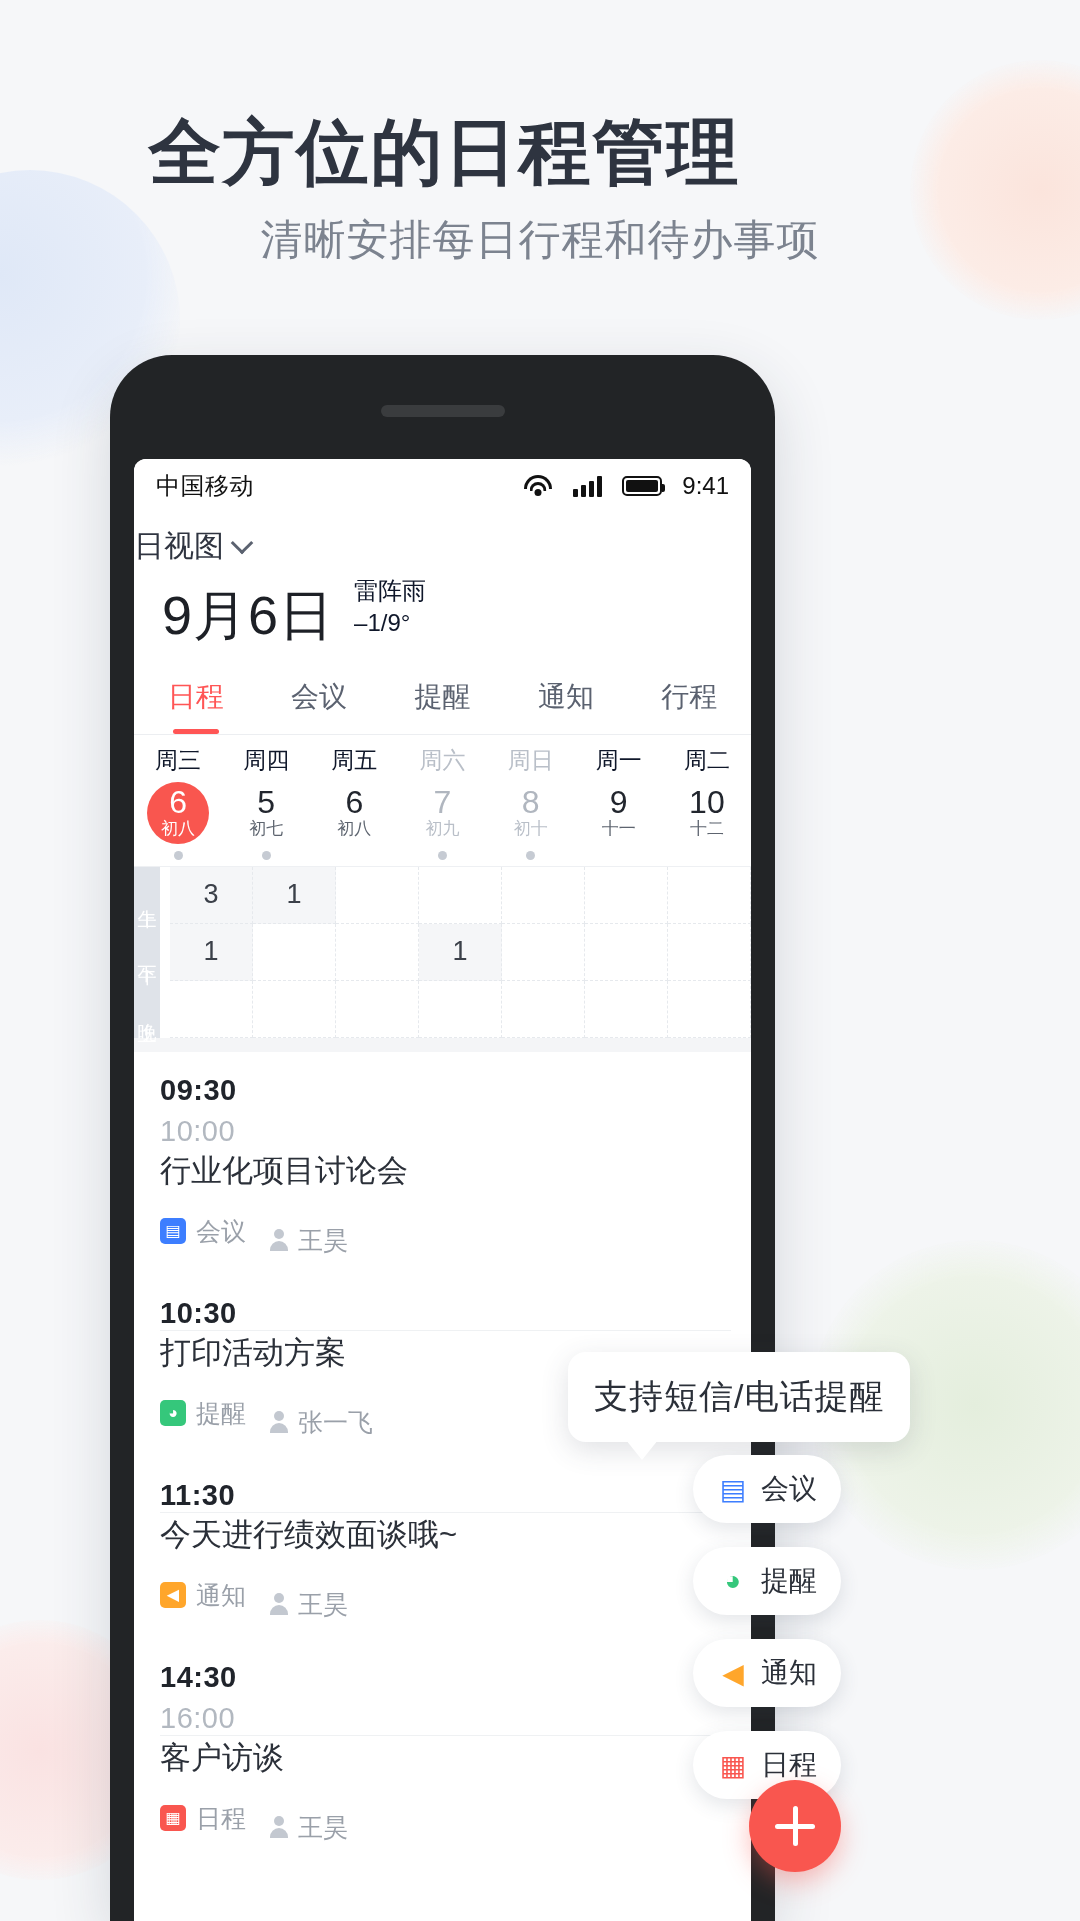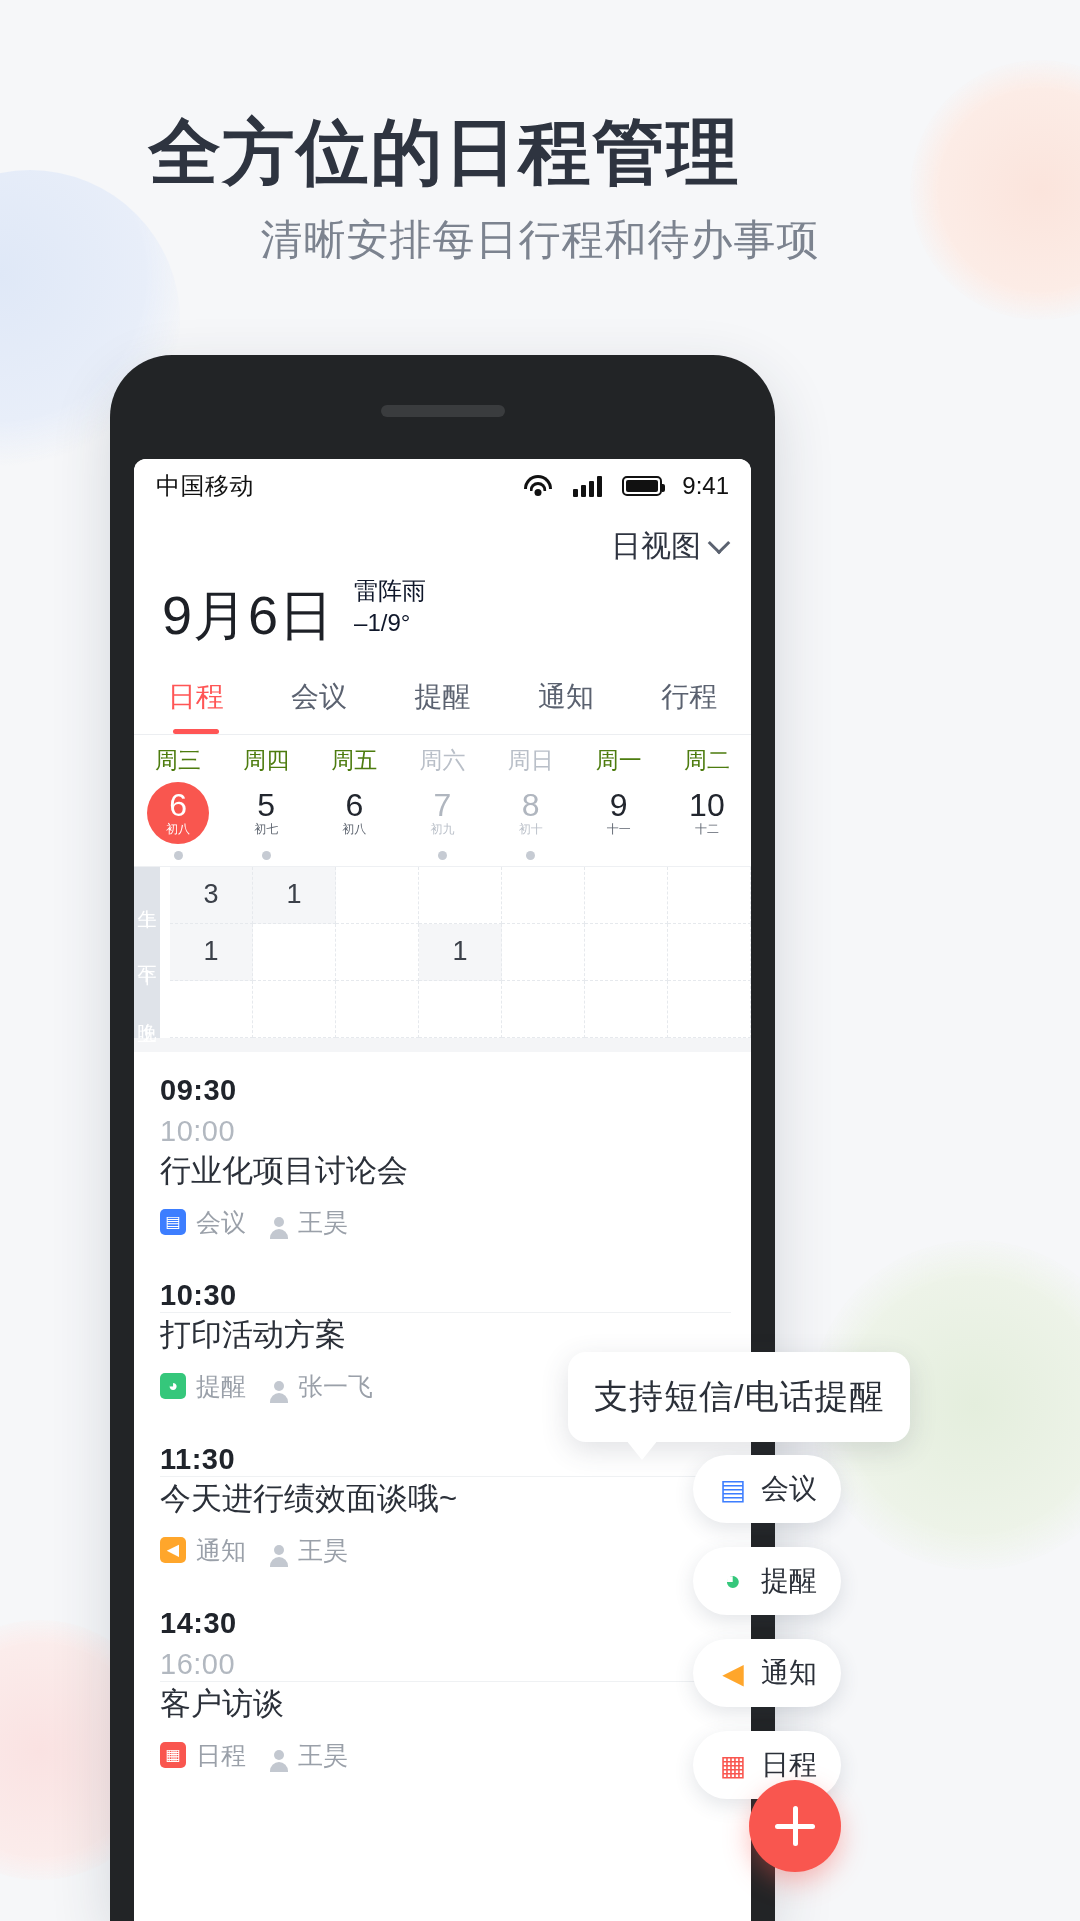--- a/index.html
+++ b/index.html
@@ -65,48 +65,48 @@
   .sig { display:flex; align-items:flex-end; gap:3px; height:22px; }
   .sig span { width:5px; background:#111; border-radius:1px; }
   .sig span:nth-child(1){height:8px;} .sig span:nth-child(2){height:12px;}
   .sig span:nth-child(3){height:16px;} .sig span:nth-child(4){height:21px;}
   .batt { width:40px; height:20px; border:2px solid #111; border-radius:5px; position:relative; padding:2px; }
   .batt b { display:block; height:100%; width:100%; background:#111; border-radius:2px; }
   .batt:after { content:""; position:absolute; right:-5px; top:6px; width:3px; height:8px; background:#111; border-radius:0 2px 2px 0; }
   .clock { font-size: 24px; font-weight: 500; }
 
   
-  .viewrow { display:flex; justify-content:flex-end; align-items:center; padding: 10px 24px 0 7px; height: 56px; }
+  .viewrow { display:flex; justify-content:flex-start; align-items:center; padding: 10px 24px 0 0; height: 56px; }
   .viewbtn { display:flex; align-items:center; gap:10px; font-size:30px; color:#2f3440; }
   .chev { width:16px; height:16px; border-right:3px solid #5b6270; border-bottom:3px solid #5b6270;
           transform: rotate(45deg); margin-top:-6px; }
 
   
   .datehead { display:flex; align-items:flex-end; padding: 6px 0 22px 28px; }
   .bigdate { font-size: 54px; font-weight: 500; color:#1d2026; letter-spacing:1px; line-height:1; }
   .weather { margin-left: 20px; margin-bottom: 2px; line-height: 1.35; }
   .weather div { font-size: 24px; color:#0f172a; }
 
   
   .tabs { display:flex; border-bottom: 1px solid #eceef1; }
   .tab { flex:1; text-align:center; padding: 14px 0 18px; font-size:28px; color:#5b6270; position:relative; }
   .tab.active { color:#f55; }
   .tab.active:after { content:""; position:absolute; left:50%; transform:translateX(-50%);
                       bottom:0; width:46px; height:5px; background:#f55; border-radius:3px; }
 
   
   .week { display:flex; padding: 10px 0 6px; }
   .day { flex:1; text-align:center; }
-  .dow { font-size:23px; color:#4d7c0f; }
+  .dow { font-size:23px; color:#0f172a; }
   .dow.dim { color:#b9bfc8; }
   .daycircle { width:62px; height:62px; margin: 6px auto 0; border-radius:50%;
                display:flex; flex-direction:column; align-items:center; justify-content:center; }
   .daycircle.sel { background:#f9564f; }
   .dnum { font-size:32px; color:#22262e; line-height:1.05; }
-  .dlun { font-size:12px; color:#5d646f; line-height:1.2; }
+  .dlun { font-size:17px; color:#5d646f; line-height:1.2; }
   .daycircle.sel .dnum, .daycircle.sel .dlun { color:#fff; }
   .dim .dnum { color:#b0b6bf; } .dim .dlun { color:#b9bfc8; }
   .dot { width:9px; height:9px; border-radius:50%; background:#c6cbd3; margin: 7px auto 0; }
   .dot.hidden { visibility:hidden; }
 
   
   .grid { display:flex; border-top:1px solid #eef0f3; }
   .gridlabels { width:36px; }
   .glab { height:57px; display:flex; align-items:center; justify-content:center;
           background:#dfe3e9; color:#fff; font-size:19px; writing-mode: vertical-rl; letter-spacing:1px; }
@@ -124,21 +124,21 @@
   .event + .event .etext:before { content:""; position:absolute; left:0; right:0; top:0; height:1px; background:#eff1f3; }
   .etimes { width:112px; flex:none; }
   .et1 { font-size:29px; font-weight:bold; color:#20242b; letter-spacing:.5px; }
   .et2 { font-size:29px; color:#b2b8c0; margin-top:8px; letter-spacing:.5px; }
   .etext { flex:1; position:relative; padding-top:2px; }
   .etitle { font-size:31px; color:#2b3039; }
   .emeta { display:flex; align-items:center; gap:10px; margin-top:14px; }
   .tagico { width:26px; height:26px; border-radius:5px; display:flex; align-items:center;
             justify-content:center; color:#fff; font-size:16px; line-height:1; }
   .tagname { font-size:25px; color:#9aa0a9; }
-  .person { display:flex; align-items:flex-end; gap:8px; margin-left:12px; }
+  .person { display:flex; align-items:center; gap:8px; margin-left:12px;margin-top:18px; }
   .pico { width:22px; height:22px; position:relative; }
   .pico:before { content:""; position:absolute; left:6px; top:0; width:10px; height:10px;
                  border-radius:50%; background:#c3c8d0; }
   .pico:after { content:""; position:absolute; left:2px; top:12px; width:18px; height:10px;
                 border-radius:9px 9px 0 0; background:#c3c8d0; }
   .pname { font-size:25px; color:#9aa0a9; }
 
   
   .tooltip {
     position:absolute; left:458px; top:997px; background:#fff; border-radius:18px;

